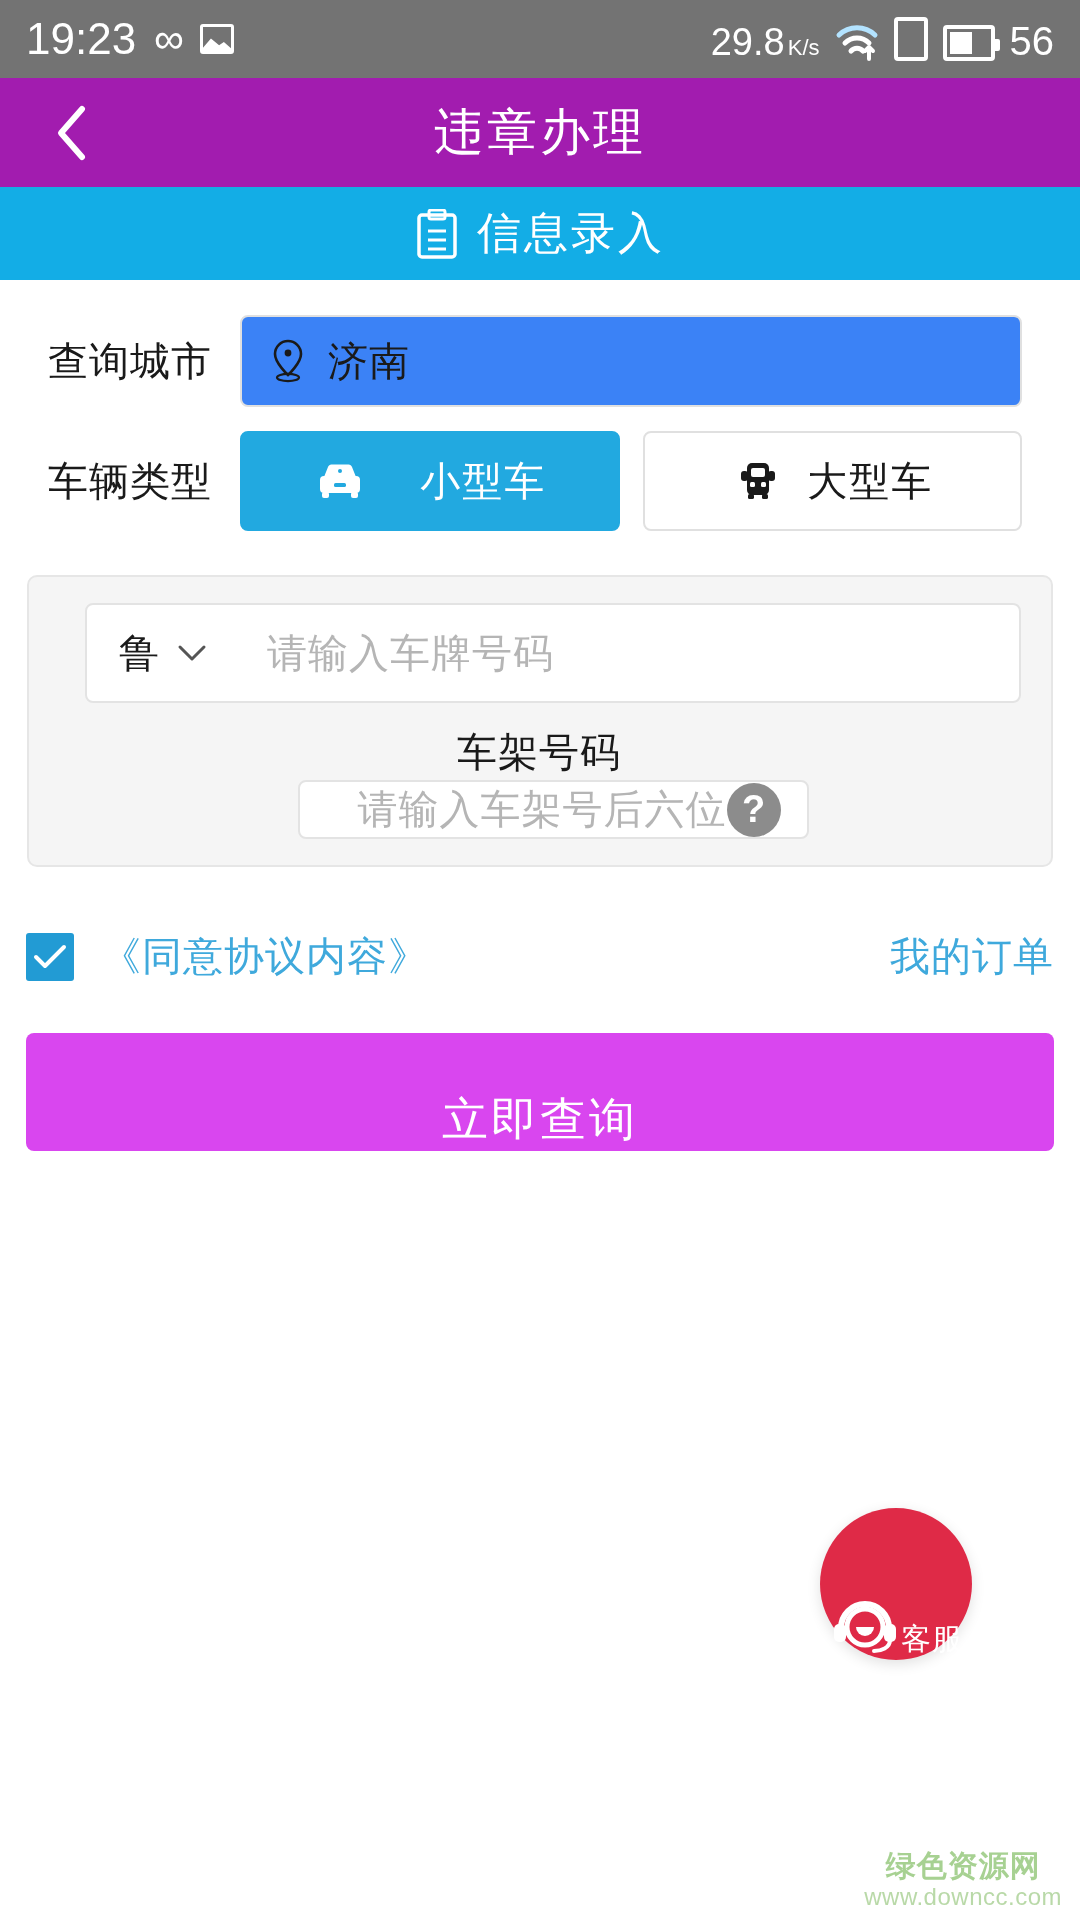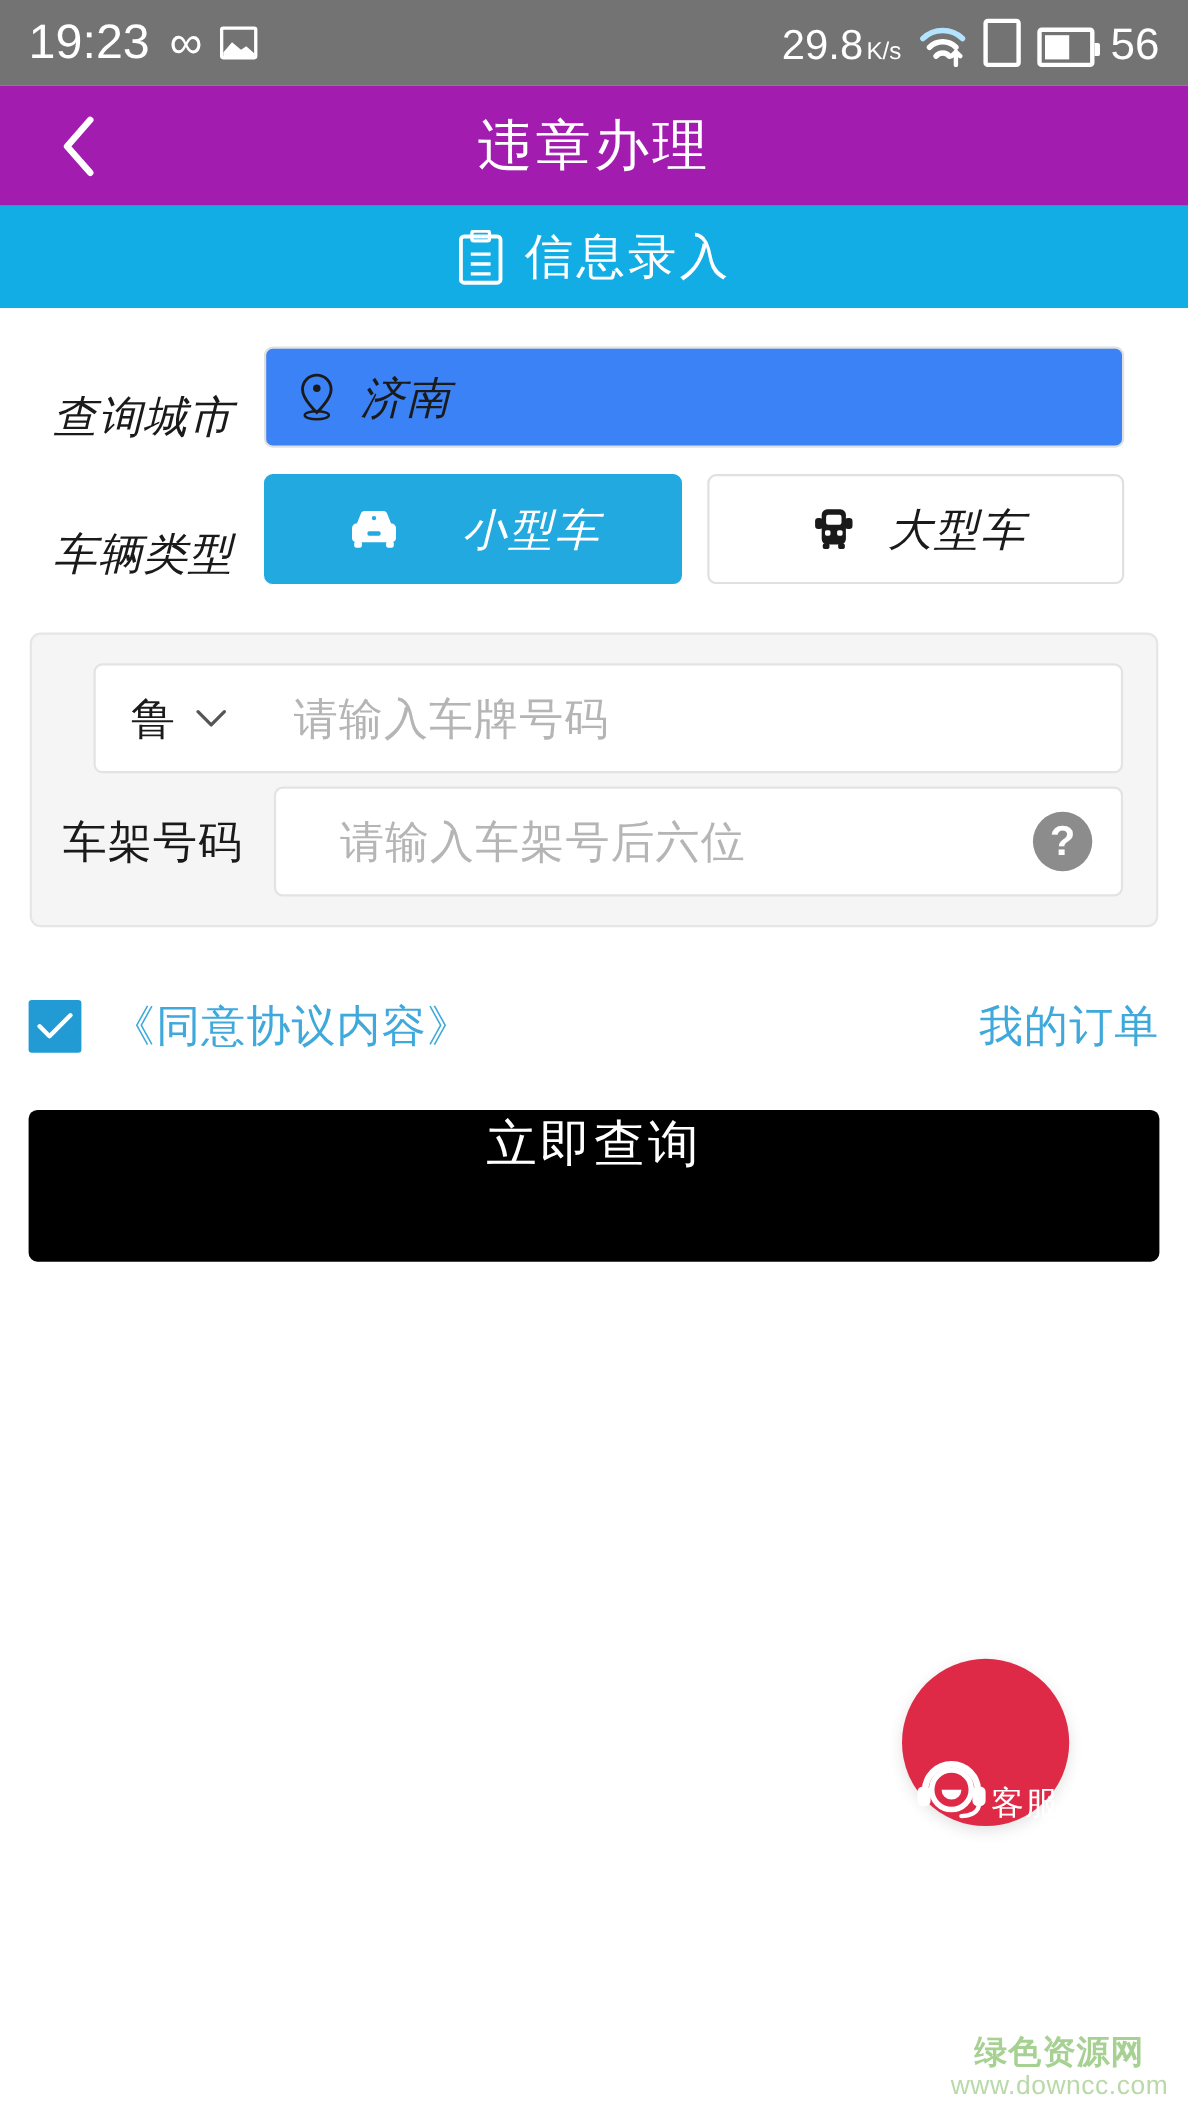--- a/index.html
+++ b/index.html
@@ -163,22 +163,21 @@
   }
 
   
   .form-area {
     padding: 0;
     background: #ffffff;
   }
 
   .row {
     display: flex;
-    align-items: flex-end;
-    font-style: italic;
+    align-items: center;
   }
 
   .row-city {
     margin-top: 35px;
     padding-left: 48px;
     padding-right: 58px;
   }
   .field-label {
     font-size: 40px;
     color: #1a1a1a;
@@ -247,21 +246,21 @@
     border: 2px solid #e6e6e6;
     border-radius: 10px;
     padding: 26px 0 26px 0;
     box-sizing: border-box;
   }
   .panel-row {
     display: flex;
     align-items: center;
     padding: 0 30px 0 28px;
   }
-  .panel-row + .panel-row { margin-top: 12px; }
+  .panel-row + .panel-row { margin-top: 22px; flex-direction: column; }
   .panel-input {
     flex: 1;
     margin-left: 28px;
     height: 100px;
     background: #ffffff;
     border: 2px solid #e3e3e3;
     border-radius: 8px;
     display: flex;
     align-items: center;
     box-sizing: border-box;
@@ -337,25 +336,25 @@
   .my-orders {
     font-size: 40px;
     color: #3FA9DC;
     letter-spacing: 1px;
     cursor: pointer;
   }
 
   
   .submit-btn {
     margin: 49px 26px 0 26px;
-    height: 138px;
-    background: #000000;
+    height: 118px;
+    background: #d946ef;
     border-radius: 8px;
     display: flex;
-    align-items: flex-start;
+    align-items: flex-end;
     justify-content: center;
     cursor: pointer;
   }
   .submit-label {
     color: #ffffff;
     font-size: 46px;
     letter-spacing: 3px;
   }
 
   

